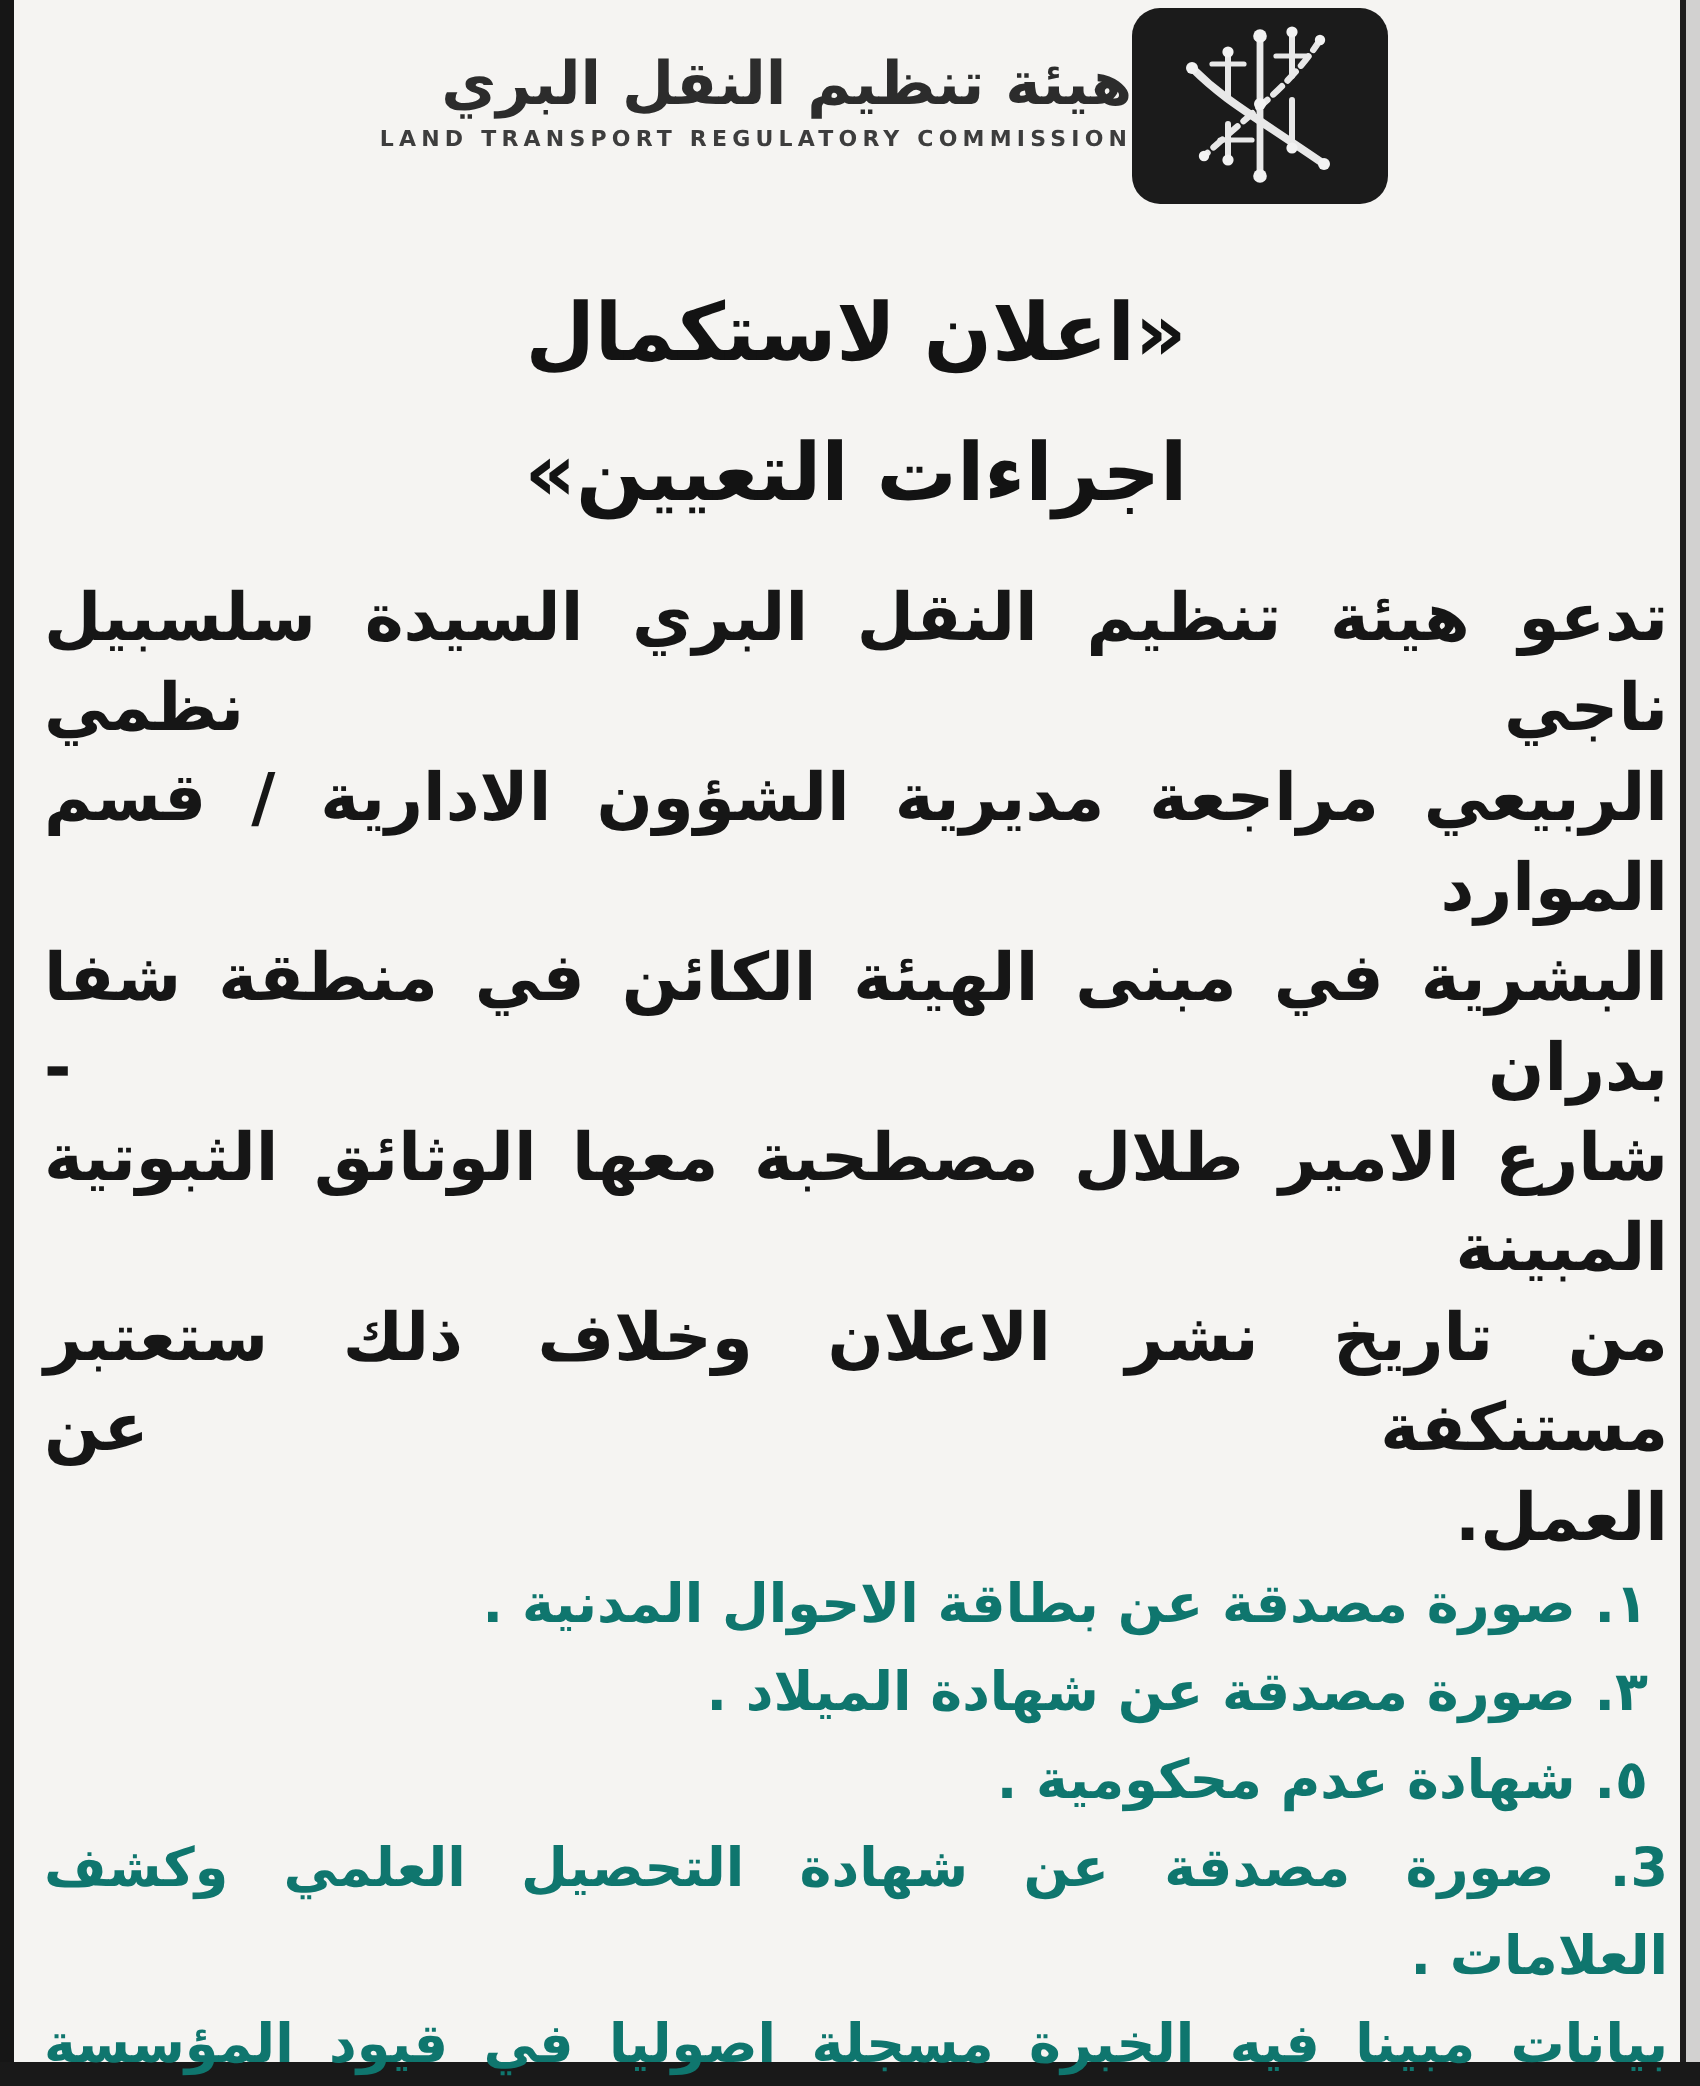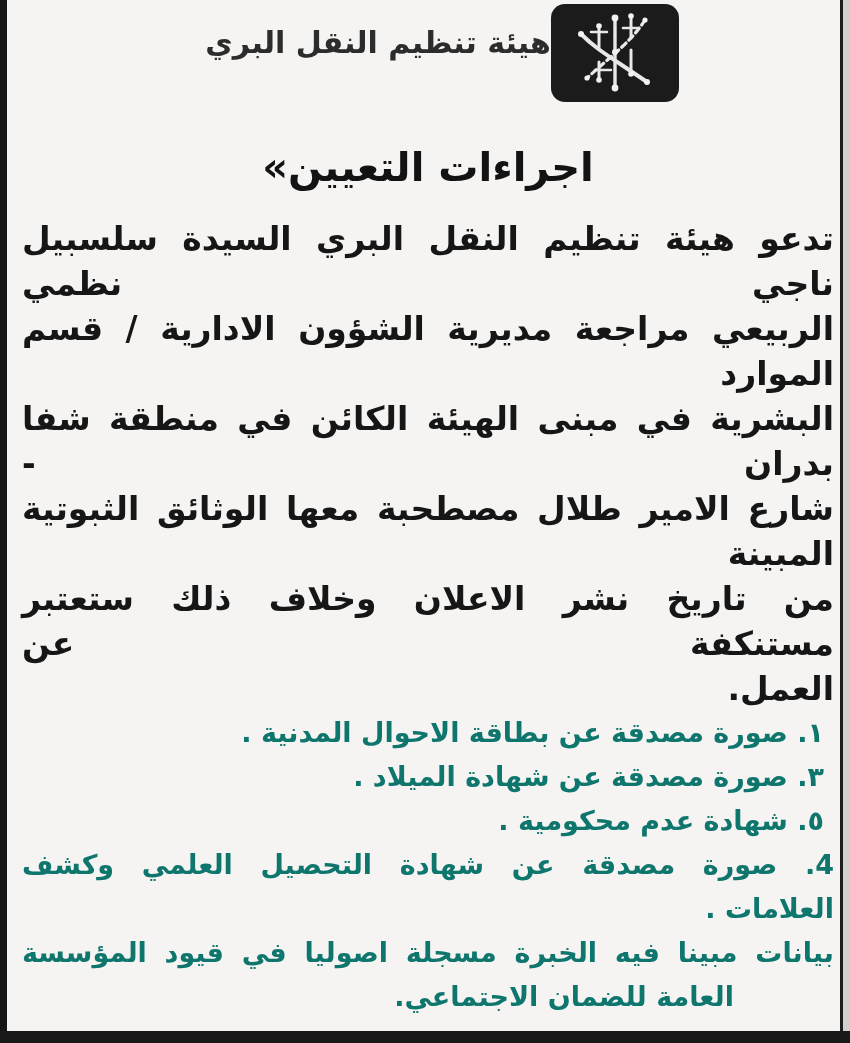--- a/index.html
+++ b/index.html
@@ -95,20 +95,21 @@
 <div class="edge-left"></div>
 <div class="edge-right-gray"></div>
 <div class="edge-right-line"></div>
 <div class="edge-bottom"></div>
 
 <div class="content">
 
   <div class="brand-row">
     <div class="brand-text">
       <div class="brand-ar">هيئة تنظيم النقل البري</div>
+      <div class="brand-en">LAND TRANSPORT REGULATORY COMMISSION</div>
     </div>
     <div class="logo-box">
       <svg width="128" height="98" viewBox="0 0 128 98" xmlns="http://www.w3.org/2000/svg" aria-hidden="true">
         <rect x="0" y="0" width="128" height="98" rx="14" fill="#1b1b1b"></rect>
         <g stroke="#e8e8e8" fill="none" stroke-linecap="round">
           <path d="M64 14 L64 84" stroke-width="3.4"></path>
           <path d="M48 22 L48 44 M48 58 L48 76" stroke-width="3"></path>
           <path d="M80 12 L80 34 M80 46 L80 70" stroke-width="3"></path>
           <path d="M30 30 C 46 46, 58 52, 96 78" stroke-width="4"></path>
           <path d="M94 16 C 80 38, 60 52, 36 74" stroke-width="3.2" stroke-dasharray="6 4"></path>
@@ -125,35 +126,36 @@
             <circle cx="96" cy="78" r="3"></circle>
           <circle cx="94" cy="16" r="2.6"></circle>
             <circle cx="36" cy="74" r="2.6"></circle>
           <circle cx="64" cy="48" r="3"></circle>
         </g>
       </svg>
     </div>
   </div>
 
   <div class="title-block">
+    <div>«اعلان لاستكمال</div>
     <div>اجراءات التعيين»</div>
   </div>
 
   <div class="paragraph-block">
     <div class="p-just">تدعو هيئة تنظيم النقل البري السيدة سلسبيل ناجي نظمي</div>
     <div class="p-just">الربيعي مراجعة مديرية الشؤون الادارية / قسم الموارد</div>
     <div class="p-just">البشرية في مبنى الهيئة الكائن في منطقة شفا بدران -</div>
     <div class="p-just">شارع الامير طلال مصطحبة معها الوثائق الثبوتية المبينة</div>
     <div class="p-just">من تاريخ نشر الاعلان وخلاف ذلك ستعتبر مستنكفة عن</div>
     <div class="p-plain">العمل.</div>
   </div>
 
   <div class="req-block">
     <div class="req-plain">١. صورة مصدقة عن بطاقة الاحوال المدنية .</div>
     <div class="req-plain">٣. صورة مصدقة عن شهادة الميلاد .</div>
     <div class="req-plain">٥. شهادة عدم محكومية .</div>
-    <div class="req-just">4. صورة مصدقة عن شهادة التحصيل العلمي وكشف</div>
+    <div class="req-just">3. صورة مصدقة عن شهادة التحصيل العلمي وكشف</div>
     <div class="req-wrap">العلامات .</div>
     <div class="req-just">بيانات مبينا فيه الخبرة مسجلة اصوليا في قيود المؤسسة</div>
     <div class="req-indent">العامة للضمان الاجتماعي.</div>
   </div>
 
 </div>
 
 </body></html>

